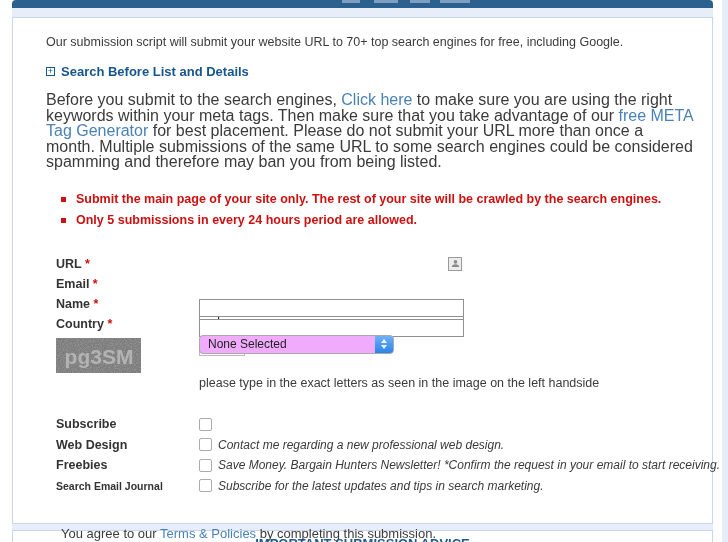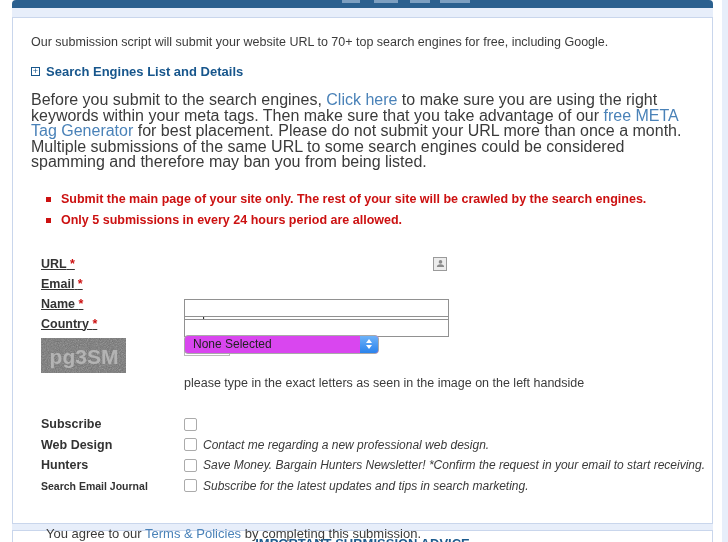--- a/index.html
+++ b/index.html
@@ -8,48 +8,48 @@
   .right-gutter { position:absolute; top:0; right:0; width:6px; height:542px; background:#e7eefa; }
   .page-col { position:absolute; left:12px; top:0; width:701px; }
 
   
   .top-bar { height:8px; background:#2b608f; border-radius:4px 4px 0 0; position:relative; overflow:hidden; }
   .top-bar .hint { position:absolute; top:0; height:3px; background:#7d9fc0; }
   .gap1 { height:9px; background:#e7eefa; }
   .gap2 { height:6px; background:#e7eefa; }
 
   .panel { background:#fff; border:1px solid #c9d6ec; }
-  .panel.main { height:507px; padding:8px 18px 0 18px; }
+  .panel.main { height:507px; padding:8px 18px 0 33px; }
   .panel.footer { height:20px; padding-top:5px; text-align:center; }
 
   .intro { font-size:12.5px; color:#3b3b3b; line-height:16px; margin-top:8px; }
 
   .toggle-line { margin-top:14px; display:flex; align-items:center; color:#17568c; font-weight:bold; font-size:13px; cursor:pointer; }
   .plus-box { display:inline-block; width:9px; height:9px; border:1px solid #17568c; font-size:9px; line-height:7px; text-align:center; color:#17568c; margin-right:6px; font-weight:normal; }
 
   .para { margin-top:13px; font-size:16px; color:#3b3b3b; line-height:15.5px; }
   a.lnk { color:#4a82b8; text-decoration:none; cursor:pointer; }
 
   .warnings { margin-top:22px; margin-left:10px; }
   .warn-item { display:flex; align-items:flex-start; color:#cc1111; font-weight:bold; font-size:12.5px; line-height:15px; margin-bottom:6px; }
   .warn-bullet { width:5px; height:5px; background:#cc1111; margin:5px 10px 0 5px; flex:none; }
 
   .form-area { margin-top:26px; margin-left:10px; }
   .frow { display:flex; align-items:center; height:20px; }
-  .flabel { width:143px; font-size:12.5px; font-weight:bold; color:#333; flex:none;text-decoration:underline; }
+  .flabel { width:143px; font-size:12.5px; font-weight:bold; color:#333; flex:none; }
   .req { color:#cc1111; font-weight:bold; }
   .tinput { width:265px; height:18px; border:1px solid #919191; background:#fff; font-size:12px; color:#222;
     padding:0 4px; font-family:inherit; position:relative;margin-top:48px; }
   .url-wrap { position:relative; width:265px; height:18px; }
   .url-wrap .tinput { width:100%; padding-right:20px; }
   .autofill-icon { position:absolute; right:2px; top:2px; width:14px; height:14px; border:1px solid #9a9a9a;
     background:#ececec; display:flex; align-items:center; justify-content:center; }
 
   .mac-select { position:relative; width:195px; height:19px; border:1px solid #a9a9a9; border-radius:4px;
-    background:#d946ef; font-size:12px; color:#222; line-height:17px; padding-left:8px; cursor:pointer;margin-top:41px; }
+    background:#f0abfc; font-size:12px; color:#222; line-height:17px; padding-left:8px; cursor:pointer;margin-top:41px; }
   .stepper { position:absolute; right:0; top:0; width:18px; height:17px; border-radius:0 3px 3px 0;
     background:linear-gradient(#6db2f8,#2a83ec); display:flex; flex-direction:column; align-items:center; justify-content:center; }
   .stepper .tri { width:0; height:0; border-left:3.5px solid transparent; border-right:3.5px solid transparent; }
   .tri-up { border-bottom:4px solid #fff; margin-bottom:2px; }
   .tri-dn { border-top:4px solid #fff; }
 
   .captcha-row { display:flex; margin-top:4px; }
   .captcha-img { width:85px; height:35px; display:block; }
   .captcha-right { margin-left:58px; }
   .captcha-input { width:46px; height:17px; border:1px solid #bbb; font-size:12px; padding:0 3px; font-family:inherit; }
@@ -83,21 +83,21 @@
     <span class="hint" style="left:428px;width:30px"></span>
   </div>
   <div class="gap1"></div>
 
   <div class="panel main">
 
     <p class="intro">Our submission script will submit your website URL to 70+ top search engines for free, including Google.</p>
 
     <div class="toggle-line">
       <span class="plus-box">+</span>
-      <span>Search Engines List and Details</span>
+      <span>Search Before List and Details</span>
     </div>
 
     <p class="para"><span>Before you submit to the search engines, </span><a class="lnk">Click here</a><span> to make sure you are using the right keywords within your meta tags. Then make sure that you take advantage of our </span><a class="lnk">free META Tag Generator</a><span> for best placement. Please do not submit your URL more than once a month. Multiple submissions of the same URL to some search engines could be considered spamming and therefore may ban you from being listed.</span></p>
 
     <div class="warnings">
       <div class="warn-item">
         <span class="warn-bullet"></span>
         <span>Submit the main page of your site only. The rest of your site will be crawled by the search engines.</span>
       </div>
       <div class="warn-item">
@@ -165,21 +165,21 @@
         <div class="crow">
           <span class="clabel">Subscribe</span>
           <span class="cbox"></span>
         </div>
         <div class="crow">
           <span class="clabel">Web Design</span>
           <span class="cbox"></span>
           <span class="cdesc"><span>Contact me regarding a new professional web design.</span><b></b></span>
         </div>
         <div class="crow">
-          <span class="clabel">Hunters</span>
+          <span class="clabel">Freebies</span>
           <span class="cbox"></span>
           <span class="cdesc"><span>Save Money. Bargain Hunters Newsletter! </span><b>*Confirm the request in your email to start receiving.</b></span>
         </div>
         <div class="crow">
           <span class="clabel small">Search Email Journal</span>
           <span class="cbox"></span>
           <span class="cdesc"><span>Subscribe for the latest updates and tips in search marketing.</span><b></b></span>
         </div>
       </div>
 

